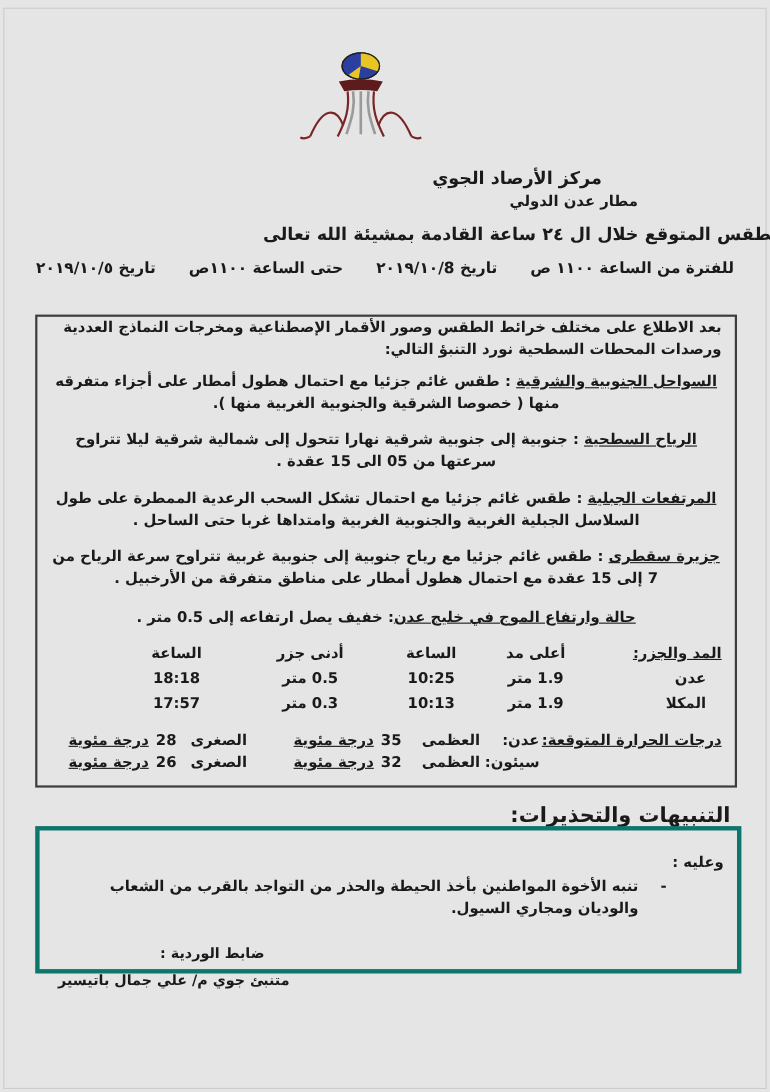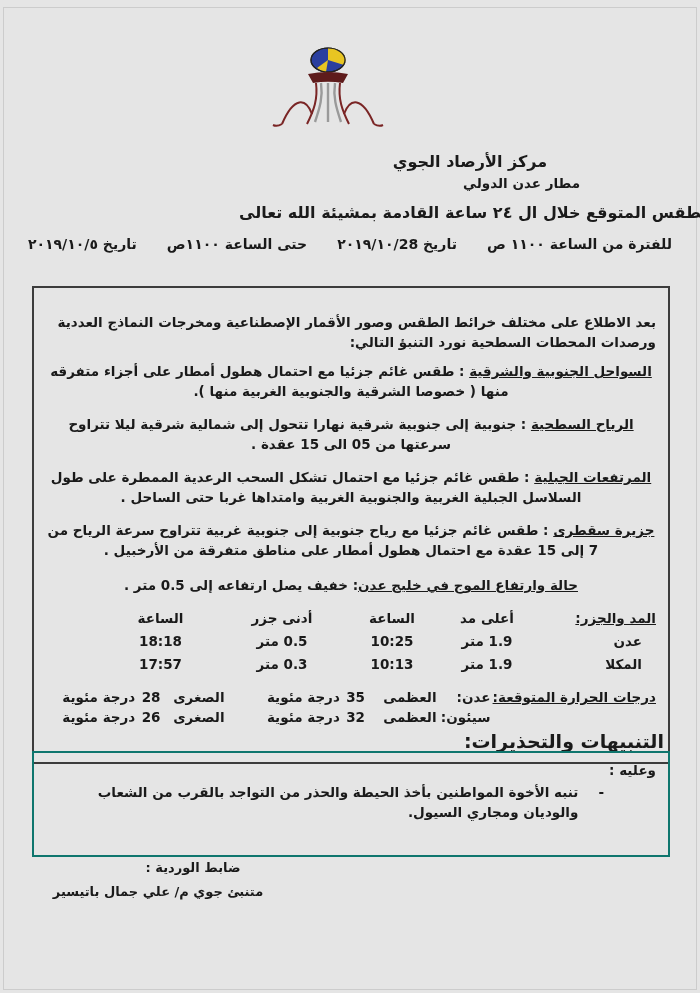--- a/index.html
+++ b/index.html
@@ -29,21 +29,21 @@
   }
   .period{
     position:absolute;top:236px;left:0;width:100%;
     display:flex;direction:rtl;justify-content:center;gap:30px;
     font-weight:bold;font-size:14px;
   }
   
   .main-box{
     position:absolute;left:32px;top:286px;width:610px;height:426px;
     border:2px solid #3c3c3c;
-    padding:24px 12px;
+    padding:0 12px;
     direction:rtl;
     font-size:13.5px;font-weight:bold;line-height:20px;
     overflow:hidden;
   }
   .main-box p{margin:0;}
   .intro{text-align:right;}
   .sec{text-align:center;margin-top:13px !important;}
   .sec.first{margin-top:9px !important;}
   .sec.waves{margin-top:15px !important;}
   .lbl{text-decoration:underline;}
@@ -60,31 +60,31 @@
   .tides .city{text-align:right;padding-right:14px;}
   .tides .v{text-align:center;}
   
   .temps{margin-top:13px;}
   .temp-row{display:flex;direction:rtl;align-items:baseline;}
   .temp-row .tlabel{width:178px;text-decoration:underline;}
   .temp-row .spacer{width:178px;}
   .temp-row .tcity{width:58px;}
   .temp-row .tmaxl{width:70px;}
   .temp-row .tval{width:34px;text-align:center;}
-  .temp-row .tunit{width:96px;}
+  .temp-row .tunit{width:96px;text-decoration:underline;}
   .temp-row .tminl{width:62px;margin-right:26px;}
   
   .alerts-heading{
     position:absolute;top:730px;right:36px;
     direction:rtl;font-weight:bold;font-size:19px;
   }
   .warn-box{
     position:absolute;left:32px;top:751px;width:610px;height:88px;
-    border:2px solid #0f766e;
-    padding:7px 12px;
+    border:4px solid #0f766e;
+    padding:19px 12px;
     direction:rtl;font-size:13.5px;font-weight:bold;line-height:20px;
   }
   .warn-lead{text-align:right;}
   .warn-item{display:flex;direction:rtl;gap:20px;padding-right:52px;margin-top:2px;}
   
   .signature{
     position:absolute;left:52px;top:856px;width:212px;
     direction:rtl;font-weight:bold;font-size:13px;line-height:24px;
   }
   .sig-role{text-align:center;padding-left:0 0 0 0;margin-right:-70px;}
@@ -129,21 +129,21 @@
 
   <div class="org">
     <div class="org-name">مركز الأرصاد الجوي</div>
     <div class="org-sub">مطار عدن الدولي</div>
   </div>
 
   <div class="title">الطقس المتوقع خلال ال ٢٤ ساعة القادمة بمشيئة الله تعالى</div>
 
   <div class="period">
     <span>للفترة من الساعة ١١٠٠ ص</span>
-    <span>تاريخ ٢٠١٩/١٠/28</span>
+    <span>تاريخ ٢٠١٩/١٠/8</span>
     <span>حتى الساعة ١١٠٠ص</span>
     <span>تاريخ ٢٠١٩/١٠/٥</span>
   </div>
 
   <div class="main-box">
     <p class="intro">بعد الاطلاع على مختلف خرائط الطقس وصور الأقمار الإصطناعية ومخرجات النماذج العددية ورصدات المحطات السطحية نورد التنبؤ التالي:</p>
 
     <p class="sec first"><span class="lbl">السواحل الجنوبية والشرقية</span><span> : طقس غائم جزئيا  مع احتمال هطول أمطار على أجزاء متفرقه منها ( خصوصا الشرقية والجنوبية الغربية منها ).</span></p>
 
     <p class="sec"><span class="lbl">الرياح السطحية</span><span> :  جنوبية إلى جنوبية شرقية نهارا تتحول إلى شمالية شرقية ليلا تتراوح سرعتها  من 05 الى 15 عقدة .</span></p>

